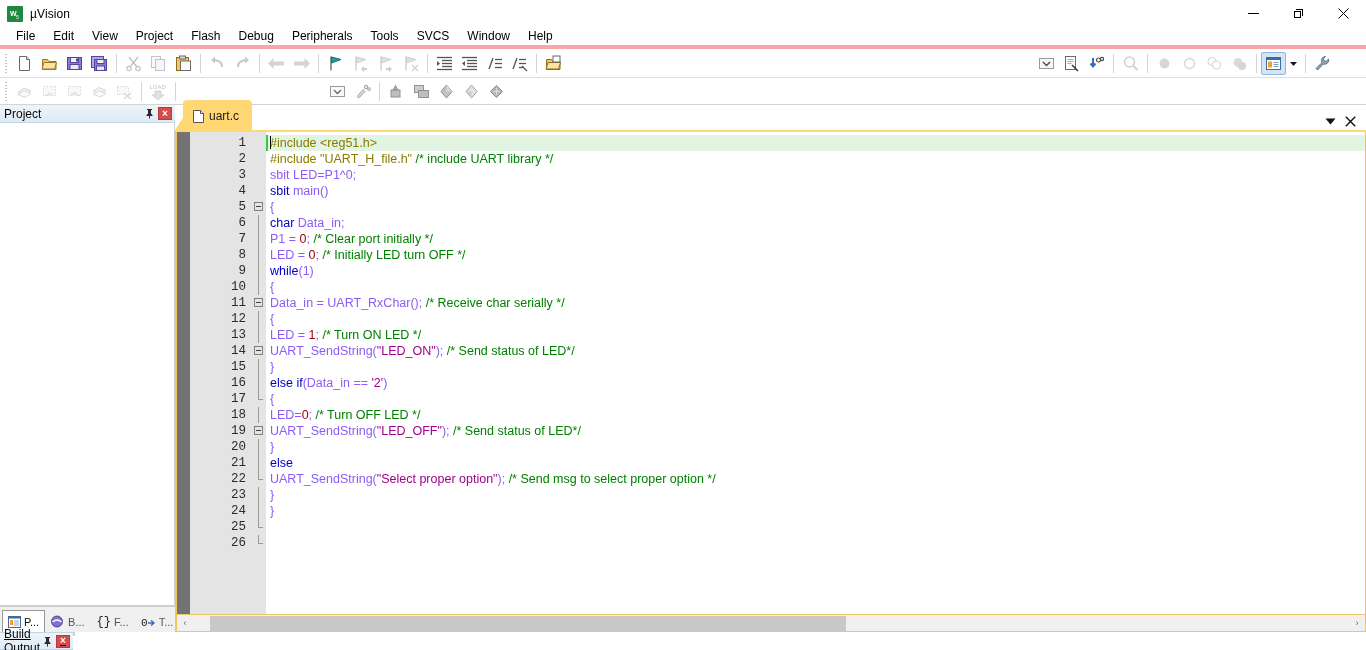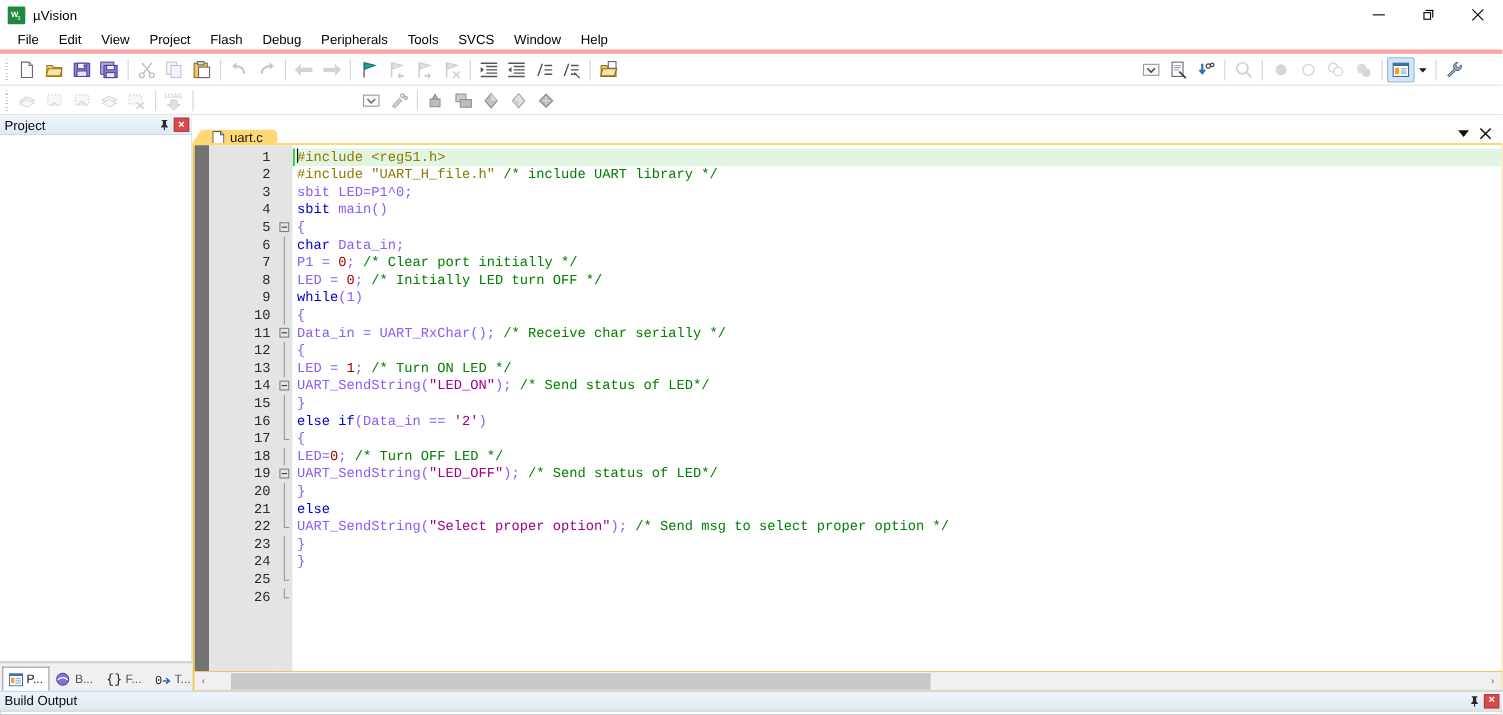--- a/index.html
+++ b/index.html
@@ -99,21 +99,21 @@
   .pp-tab.sel { background: #ffffff; border-color: #999; color: #111; }
   .pp-tab-lbl { white-space: nowrap; }
 
   
   .editorwrap { flex: 1 1 auto; display: flex; flex-direction: column; min-width:0; background:#fff; }
   .tabstrip {
     height: 27px; flex: 0 0 27px; display: flex; align-items: flex-end;
     background: #ffffff; position: relative;
   }
   .doctab {
-    position: relative; height: 14px; display: flex; align-items: center; gap: 5px;
+    position: relative; height: 32px; display: flex; align-items: center; gap: 5px;
     padding: 0 13px 0 10px; margin-left: 8px;
     background: #ffd773;
     border-radius: 4px 4px 0 0;
     font-size: 12px; color: #1a1a1a;
   }
   .doctab::before {
     content:''; position:absolute; left:-9px; bottom:0; width:10px; height:16px;
     background:#ffd773; clip-path: polygon(100% 0, 100% 100%, 0 100%);
   }
   .doc-ico { width: 11px; height: 13px; }
@@ -146,21 +146,21 @@
   }
   .fold-box::after {
     content:''; position:absolute; left:1px; top:3px; width:5px; height:1px; background:#404040;
   }
   .fold-line { position:absolute; left:6px; top:0; width:1px; height:16px; background:#9a9a9a; }
   .fold-end { position:absolute; left:6px; top:0; width:1px; height:8px; background:#9a9a9a; }
   .fold-end::after { content:''; position:absolute; left:0; top:8px; width:5px; height:1px; background:#9a9a9a; }
 
   .codearea {
     flex: 1 1 auto; position: relative; overflow: hidden;
-    font-family: Liberation Mono, monospace; font-size: 12.5px;
+    font-family: Liberation Sans, sans-serif; font-size: 12.5px;
     padding-top: 3px; background:#fff;
   }
   .codeline { height: 16px; line-height: 16px; white-space: pre; padding-left: 4px; }
   .codeline.hl { background: #e2f5e2; }
   .chbar { position:absolute; left:0; top:3px; width:2px; height:16px; background:#2ecc40; }
   .caret { display:inline-block; width:1px; height:13px; background:#000; vertical-align:-2px; margin-right:-1px; }
 
   
   .kw   { color: #0000c8; }
   .pre  { color: #8a7b00; }
@@ -177,21 +177,21 @@
     border-left: 2px solid #f0c75e;
   }
   .sb-arrow {
     width: 16px; height: 15px; display: flex; align-items: center; justify-content: center;
     font-size: 9px; color: #666; background:#f0f0f0;
   }
   .sb-track { flex: 1 1 auto; height: 15px; background: #f0f0f0; position: relative; }
   .sb-thumb { position:absolute; top:0; height:15px; background:#c8c8c8; }
 
   
-  .buildout { flex: 0 0 auto; display: flex; flex-direction: column; background:#fff; }
+  .buildout { flex: 0 0 auto; display: flex; flex-direction: row; background:#fff;text-decoration:underline; }
   .bo-header {
     height: 18px; flex: 0 0 18px; display: flex; align-items: center;
     background: linear-gradient(to bottom,#eef4fa 0%, #dfeaf5 100%);
     border-top: 1px solid #c3d4e4; border-bottom: 1px solid #c3d4e4; padding-left: 4px;
   }
   .bo-title { font-size: 12px; color: #0a0a0a; }
   .bo-content { height: 4px; background: #ffffff; border: 1px solid #cfcfcf; }
 </style>
 </head>
 <body>

